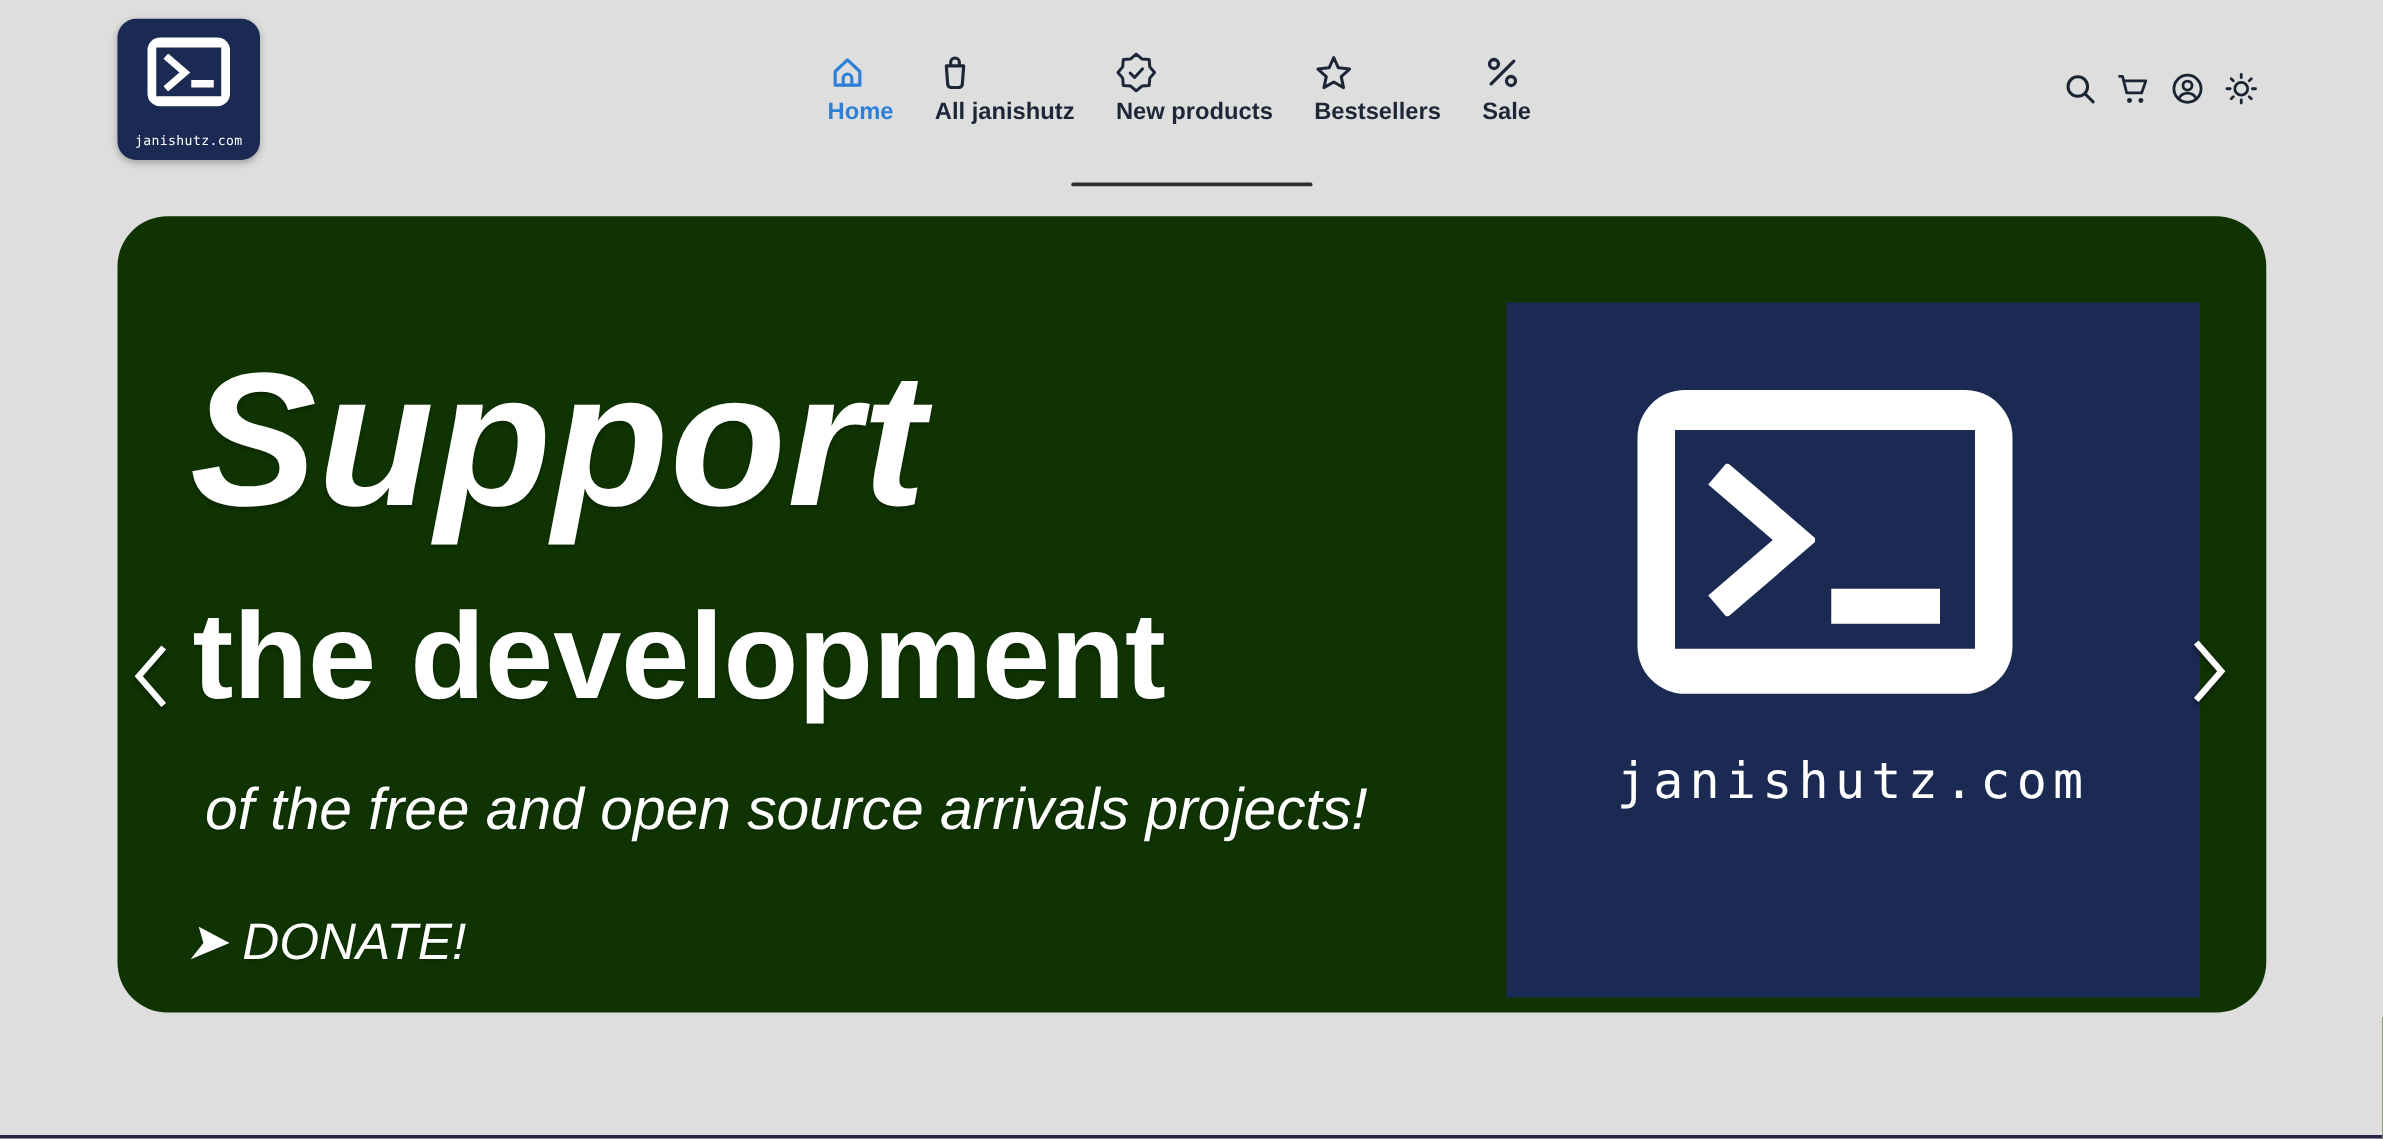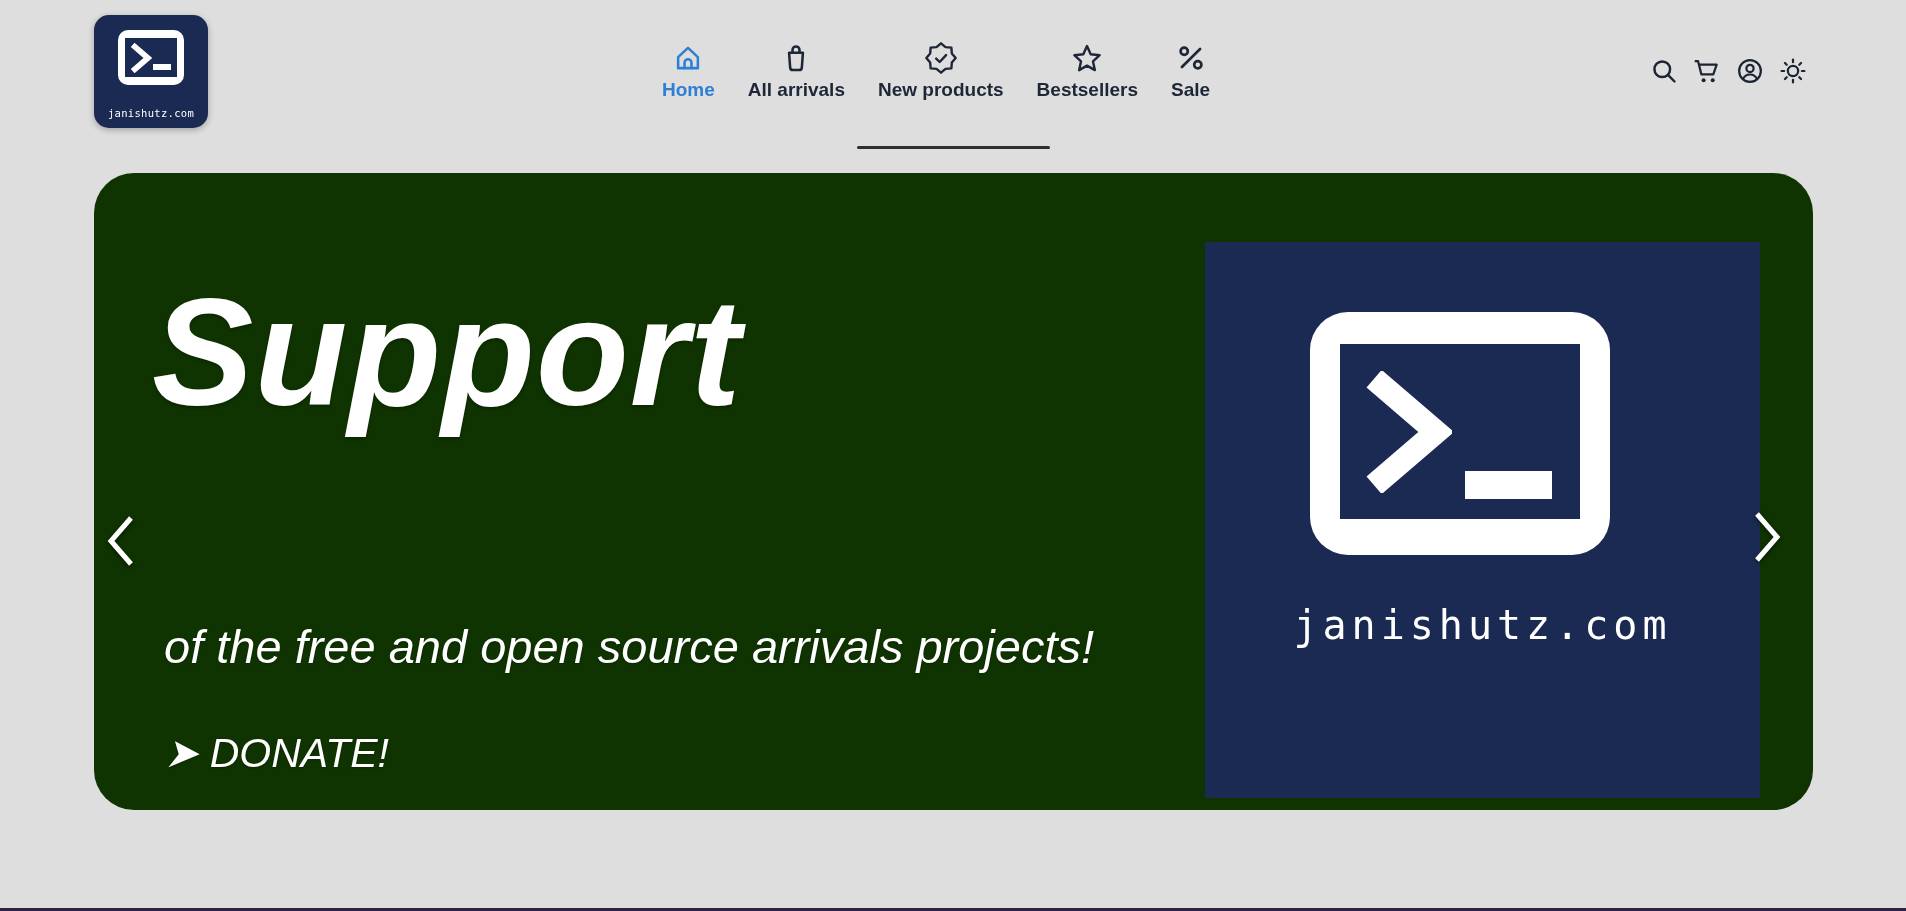--- a/index.html
+++ b/index.html
@@ -21,21 +21,21 @@
   .term-chevron{position:absolute;}
   .logo-card .term-frame{left:24px; top:15px; width:66px; height:55px; border-radius:10px;}
   .logo-card .term-screen{left:7px; top:8px; right:7px; bottom:8px;}
   .logo-card .term-chevron{left:5px; top:50%; transform:translateY(-50%); width:22px; height:30px;}
   .logo-card .term-underscore{right:6px; bottom:7px; width:18px; height:6px;}
   .logo-text-mini{position:absolute; left:0; right:0; bottom:9px; text-align:center;
     color:#fff; font-family:"DejaVu Sans Mono",monospace; font-size:10.5px; letter-spacing:.3px;}
 
   
   .main-nav{position:absolute; left:662px; top:42px; display:flex; gap:33px; align-items:flex-start;}
-  .nav-item{display:flex; flex-direction:column; align-items:center; gap:5px;
+  .nav-item{display:flex; flex-direction:column; align-items:flex-start; gap:5px;
     color:var(--ink); cursor:pointer;}
   .nav-item .nav-icon{width:32px; height:32px; display:block;}
   .nav-item .nav-icon svg{width:32px; height:32px; display:block;}
   .nav-item .nav-label{font-size:19px; font-weight:700; white-space:nowrap;}
   .nav-item.active{color:var(--accent);}
   .nav-indicator{position:absolute; left:857px; top:146px; width:193px; height:3px;
     background:var(--indicator); border-radius:2px;}
 
   
   .header-actions{position:absolute; right:99px; top:57px; display:flex; gap:15px; align-items:center;}
@@ -44,21 +44,21 @@
 
   
   .hero{position:absolute; left:94px; top:173px; width:1719px; height:637px;
     background:var(--green); border-radius:40px; overflow:hidden; color:#fff;}
   .hero-title1{position:absolute; left:58px; top:100px; font-size:152px; line-height:1.05;
     font-style:italic; font-weight:700; letter-spacing:1px; text-shadow:0 2px 3px rgba(0,0,0,.25);}
   .hero-title2{position:absolute; left:60px; top:300px; font-size:98px; line-height:1.05;
     font-weight:700; text-shadow:0 2px 3px rgba(0,0,0,.25);}
   .hero-subtitle{position:absolute; left:70px; top:446px; font-size:47px; font-style:italic;
     font-weight:400; text-shadow:0 1px 2px rgba(0,0,0,.25);}
-  .hero-cta{position:absolute; left:70px; top:556px; font-size:41px; font-style:italic;
+  .hero-cta{position:absolute; left:54px; top:556px; font-size:41px; font-style:italic;
     font-weight:500; color:#fff; cursor:pointer; text-shadow:0 1px 2px rgba(0,0,0,.25);}
 
   
   .hero-image{position:absolute; left:1111px; top:69px; width:555px; height:556px; background:var(--navy);}
   .hero-image .term-frame{left:105px; top:70px; width:300px; height:243px; border-radius:38px;}
   .hero-image .term-screen{left:30px; top:32px; right:30px; bottom:36px;}
   .hero-image .term-chevron{left:24px; top:50%; transform:translateY(-50%); width:88px; height:122px;}
   .hero-image .term-underscore{right:28px; bottom:20px; width:87px; height:28px;}
   .hero-image-text{position:absolute; left:0; right:0; top:360px; text-align:center; color:#fff;
     font-family:"DejaVu Sans Mono",monospace; font-size:40px; letter-spacing:5px;}
@@ -106,21 +106,21 @@
         </span>
         <span class="nav-label">Home</span>
       </button>
       <button class="nav-item">
         <span class="nav-icon">
           <svg viewBox="0 0 24 24" fill="none" stroke="currentColor" stroke-width="1.9" stroke-linejoin="round">
             <path d="M6.8 8h10.4l-.8 11a2.1 2.1 0 0 1-2.1 2H9.7a2.1 2.1 0 0 1-2.1-2z"></path>
             <path d="M9.4 8V5.9a2.6 2.6 0 0 1 5.2 0V8"></path>
           </svg>
         </span>
-        <span class="nav-label">All arrivals</span>
+        <span class="nav-label">All janishutz</span>
       </button>
       <button class="nav-item">
         <span class="nav-icon">
           <svg viewBox="0 0 24 24" fill="none" stroke="currentColor" stroke-width="1.8" stroke-linejoin="round" stroke-linecap="round">
             <polygon points="23,12 20.13,15.37 19.78,19.78 15.37,20.13 12,23 8.63,20.13 4.22,19.78 3.87,15.37 1,12 3.87,8.63 4.22,4.22 8.63,3.87 12,1 15.37,3.87 19.78,4.22 20.13,8.63"></polygon>
             <polyline points="8.4,12.4 11,15 15.8,9.8"></polyline>
           </svg>
         </span>
         <span class="nav-label">New products</span>
       </button>
@@ -168,20 +168,21 @@
             <line x1="19.6" y1="12" x2="21.8" y2="12"></line>
             <line x1="5.1" y1="5.1" x2="6.6" y2="6.6"></line>
             <line x1="17.4" y1="17.4" x2="18.9" y2="18.9"></line>
             <line x1="5.1" y1="18.9" x2="6.6" y2="17.4"></line>
             <line x1="17.4" y1="6.6" x2="18.9" y2="5.1"></line>
           </svg></span></button>
     </div>
 
   <section class="hero">
     <div class="hero-title1">Support</div>
+    <div class="hero-title2">the development</div>
     <div class="hero-subtitle">of the free and open source arrivals projects!</div>
     <button class="hero-cta">➤ DONATE!</button>
 
     <div class="hero-image">
       <div class="term-frame">
         <div class="term-screen">
           <svg class="term-chevron" viewBox="0 0 90 126">
               <polyline points="10,8 74,63 10,118" fill="none" stroke="#fff" stroke-width="24" stroke-linecap="butt" stroke-linejoin="miter"></polyline>
             </svg>
           <div class="term-underscore"></div>

